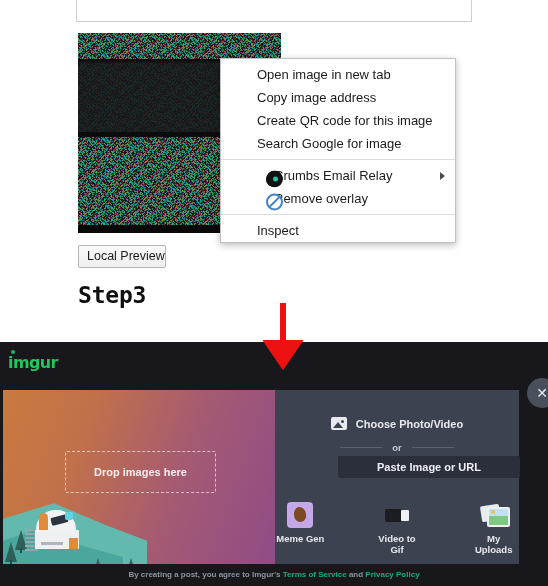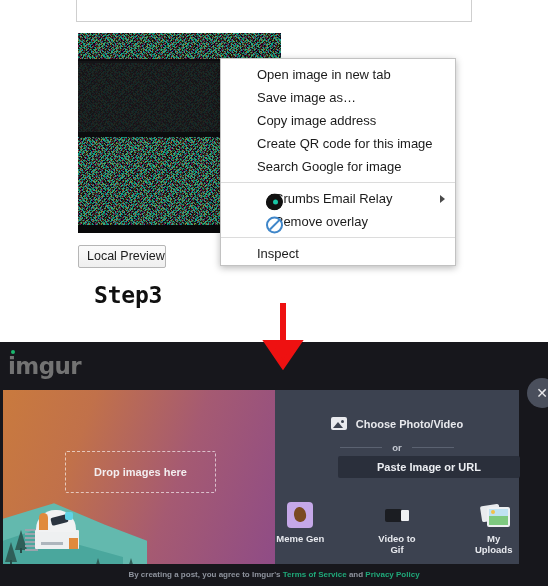--- a/index.html
+++ b/index.html
@@ -81,21 +81,20 @@
   }
 
   
   #step-heading {
     position: absolute; left: 78px; top: 282px;
     font-family: "DejaVu Sans Mono", monospace;
     font-weight: bold;
     font-size: 23px;
     color: #101010;
     letter-spacing: -0.2px;
-    margin-left: 16px;
   }
 
   
   #context-menu {
     position: absolute; left: 220px; top: 58px; width: 236px;
     background: #ffffff;
     border: 1px solid #c2c2c2;
     box-shadow: 0 2px 7px rgba(0,0,0,0.28);
     padding: 4px 0 0 0;
     z-index: 40;
@@ -156,21 +155,21 @@
   #red-arrow { position: absolute; left: 262px; top: 303px; width: 42px; height: 72px; z-index: 30; }
 
   
   #imgur-overlay {
     position: absolute; left: 0; top: 342px; width: 548px; height: 244px;
     background: #17171c; overflow: hidden;
   }
   #imgur-header { position: relative; height: 48px; background: #17171c; }
   #imgur-logo {
     position: absolute; left: 8px; top: 11px;
-    font-size: 23px; font-weight: bold; color: #737373;
+    font-size: 16px; font-weight: bold; color: #22c55e;
     letter-spacing: -0.6px;
     font-family: "DejaVu Sans", sans-serif;
   }
   #imgur-logo-dot {
     position: absolute; left: 11px; top: 8px;
     width: 4px; height: 4px; border-radius: 50%; background: #1bb76e;
   }
   #close-btn {
     position: absolute; right: -9px; top: 36px;
     width: 30px; height: 30px; border-radius: 50%;
@@ -351,23 +350,20 @@
     </div>
 
     <div id="local-preview-btn">Local Preview</div>
 
     <div id="step-heading">Step3</div>
   </div>
 
   <div id="context-menu">
     <div class="cm-item">
       <span>Open image in new tab</span>
-    </div>
-    <div class="cm-item">
-      <span>Save image as…</span>
     </div>
     <div class="cm-item">
       <span>Copy image address</span>
     </div>
     <div class="cm-item">
       <span>Create QR code for this image</span>
     </div>
     <div class="cm-item">
       <span>Search Google for image</span>
     </div>

